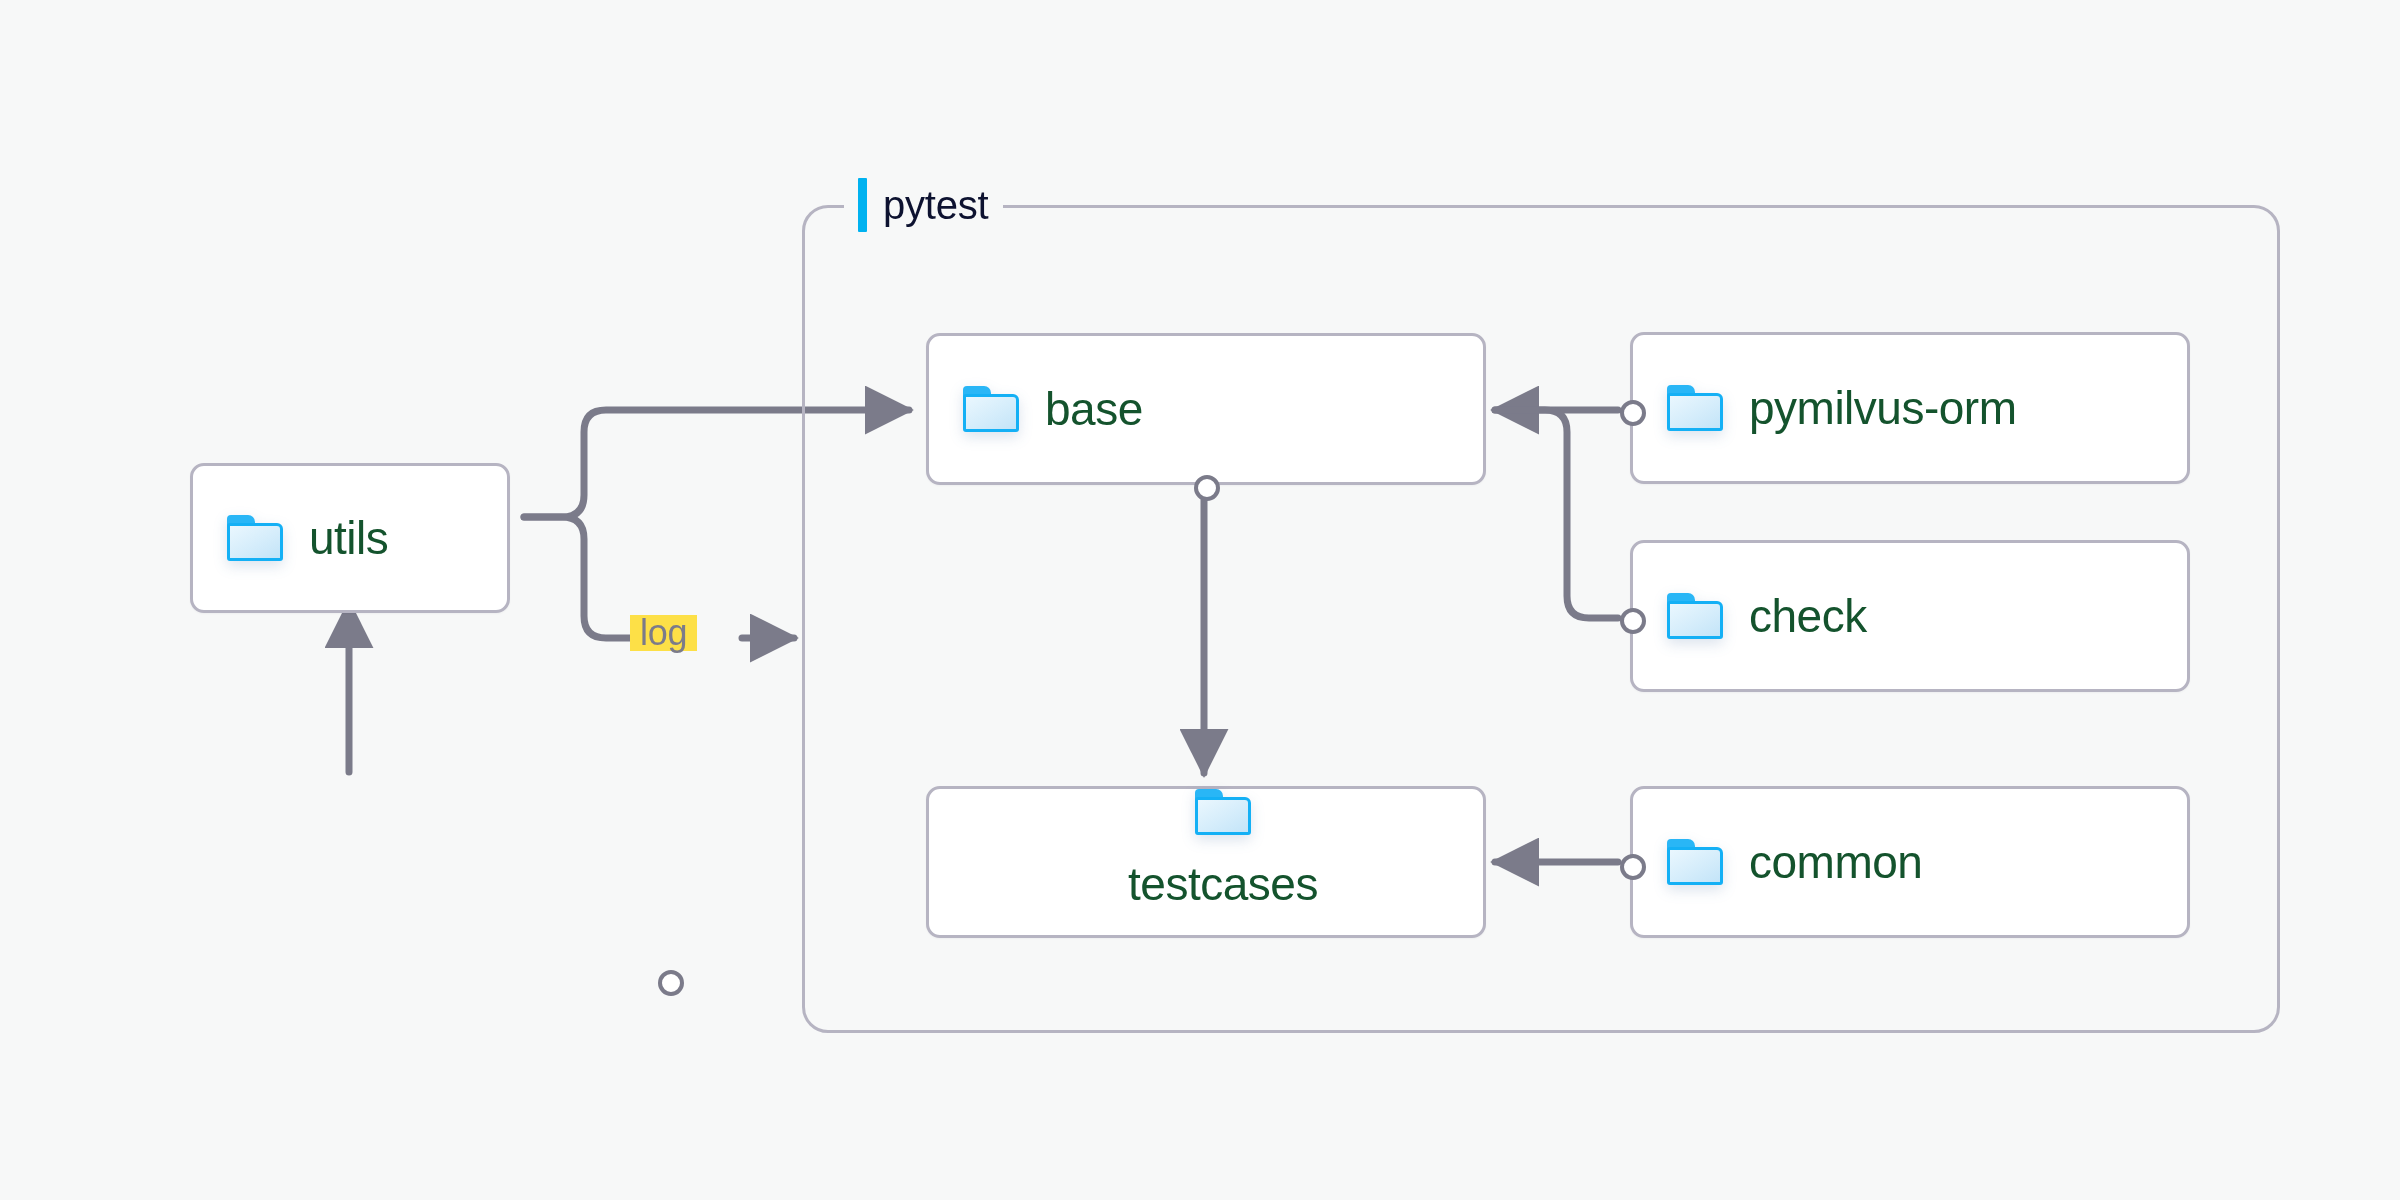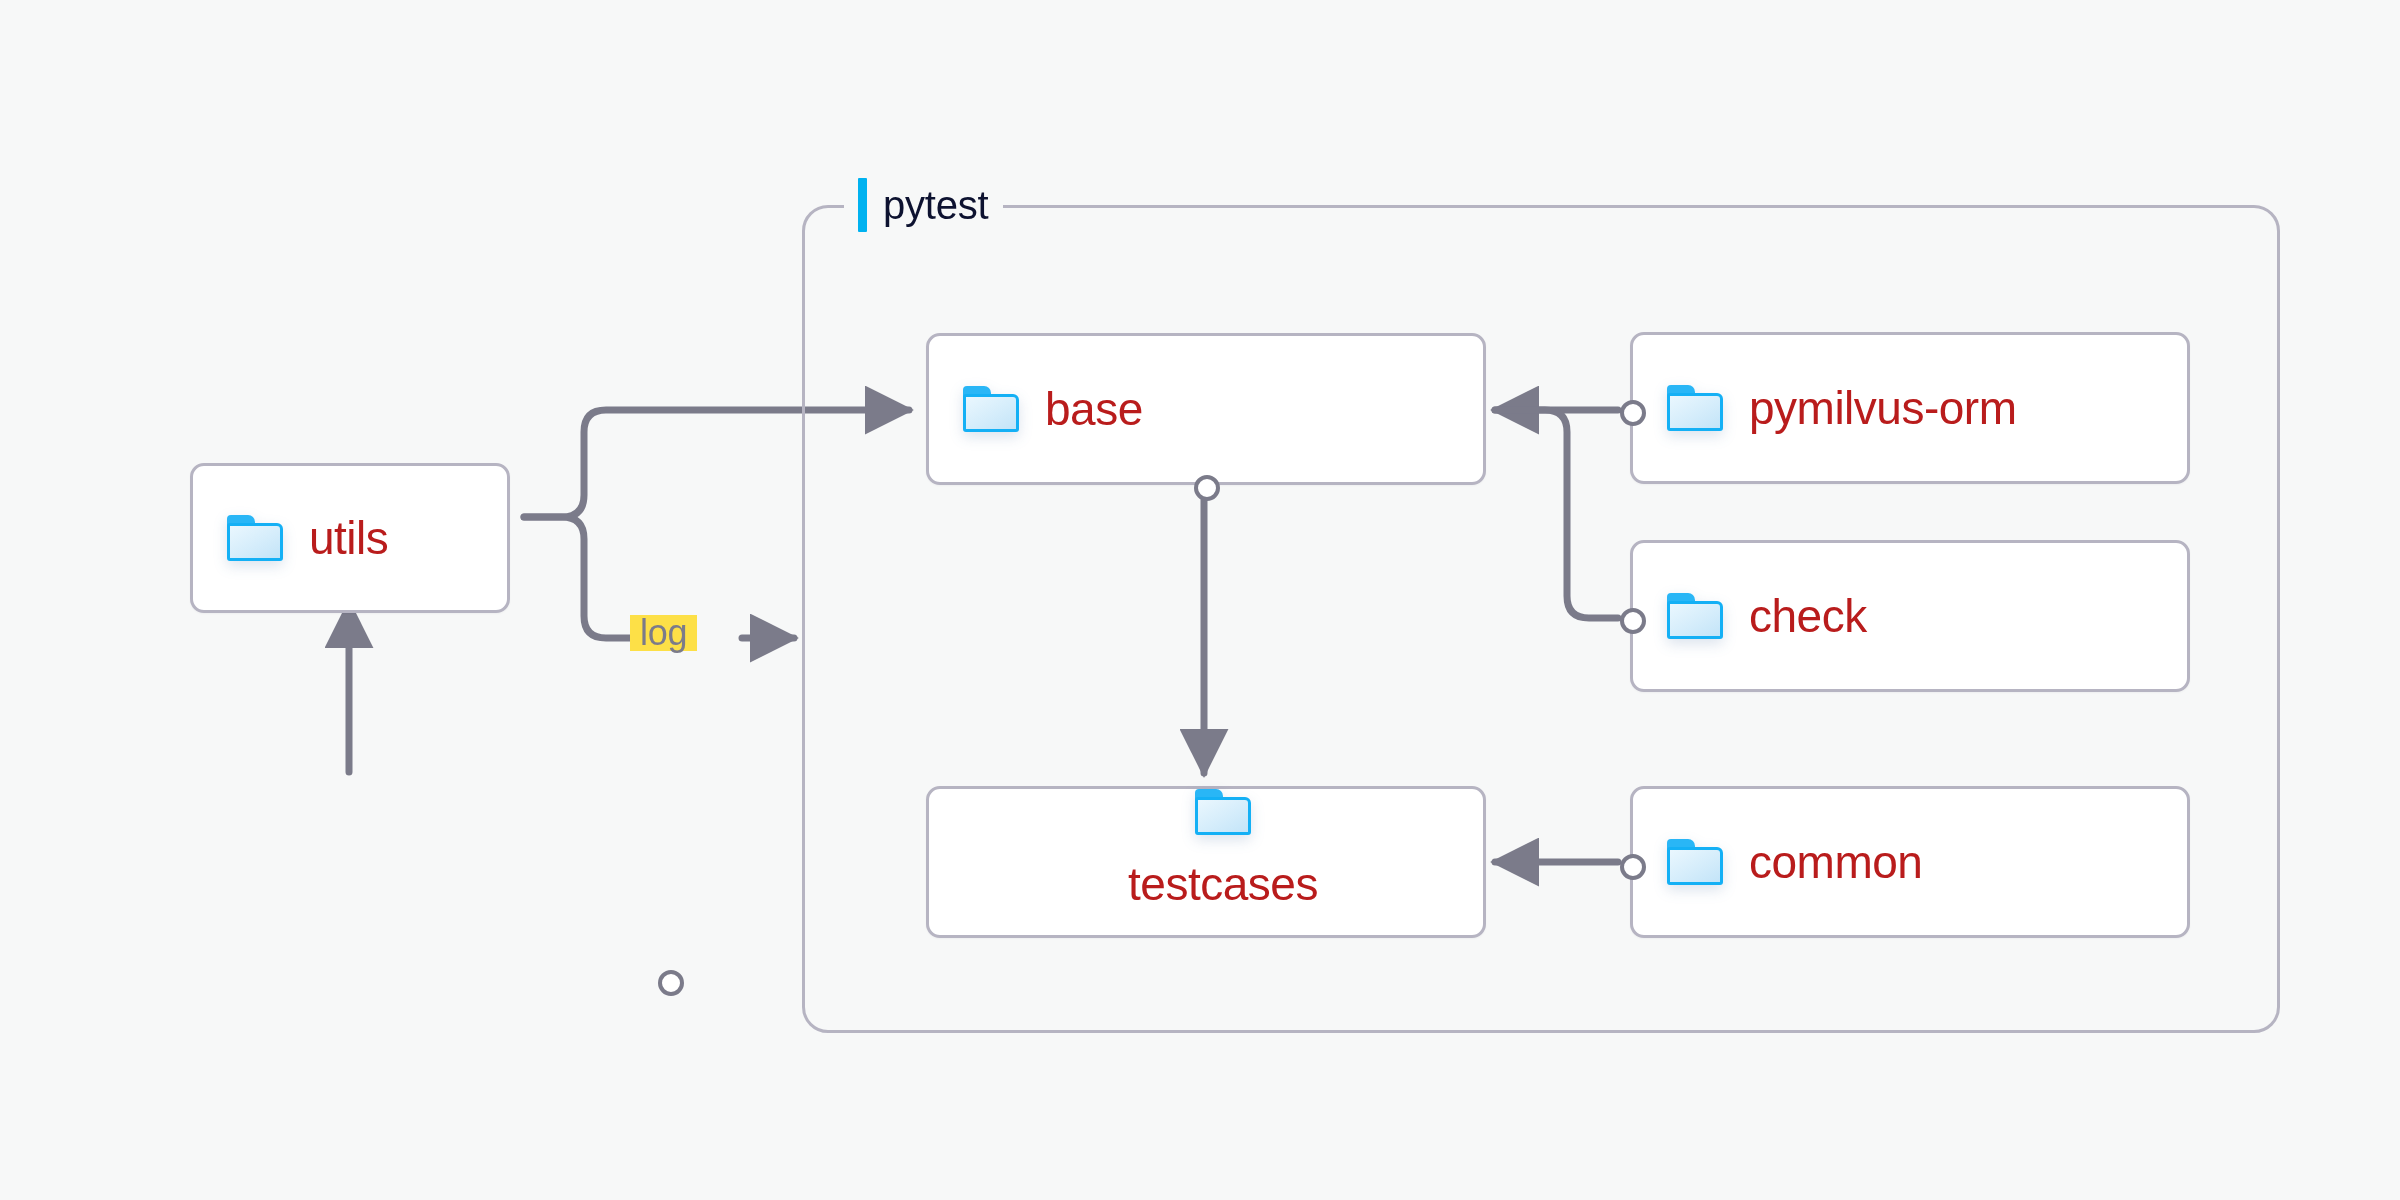--- a/index.html
+++ b/index.html
@@ -62,21 +62,21 @@
     border: 3px solid #b6b4c2;
     border-radius: 14px;
     display: flex;
     align-items: center;
     gap: 26px;
     padding-left: 34px;
     box-shadow: 0 1px 2px rgba(16, 20, 50, 0.04);
   }
   .node-label {
     font-size: 46px;
-    color: #b91c1c;
+    color: #14532d;
     letter-spacing: -0.5px;
     white-space: nowrap;
     line-height: 1;
   }
 
   
   .folder-icon {
     position: relative;
     width: 56px;
     height: 46px;

